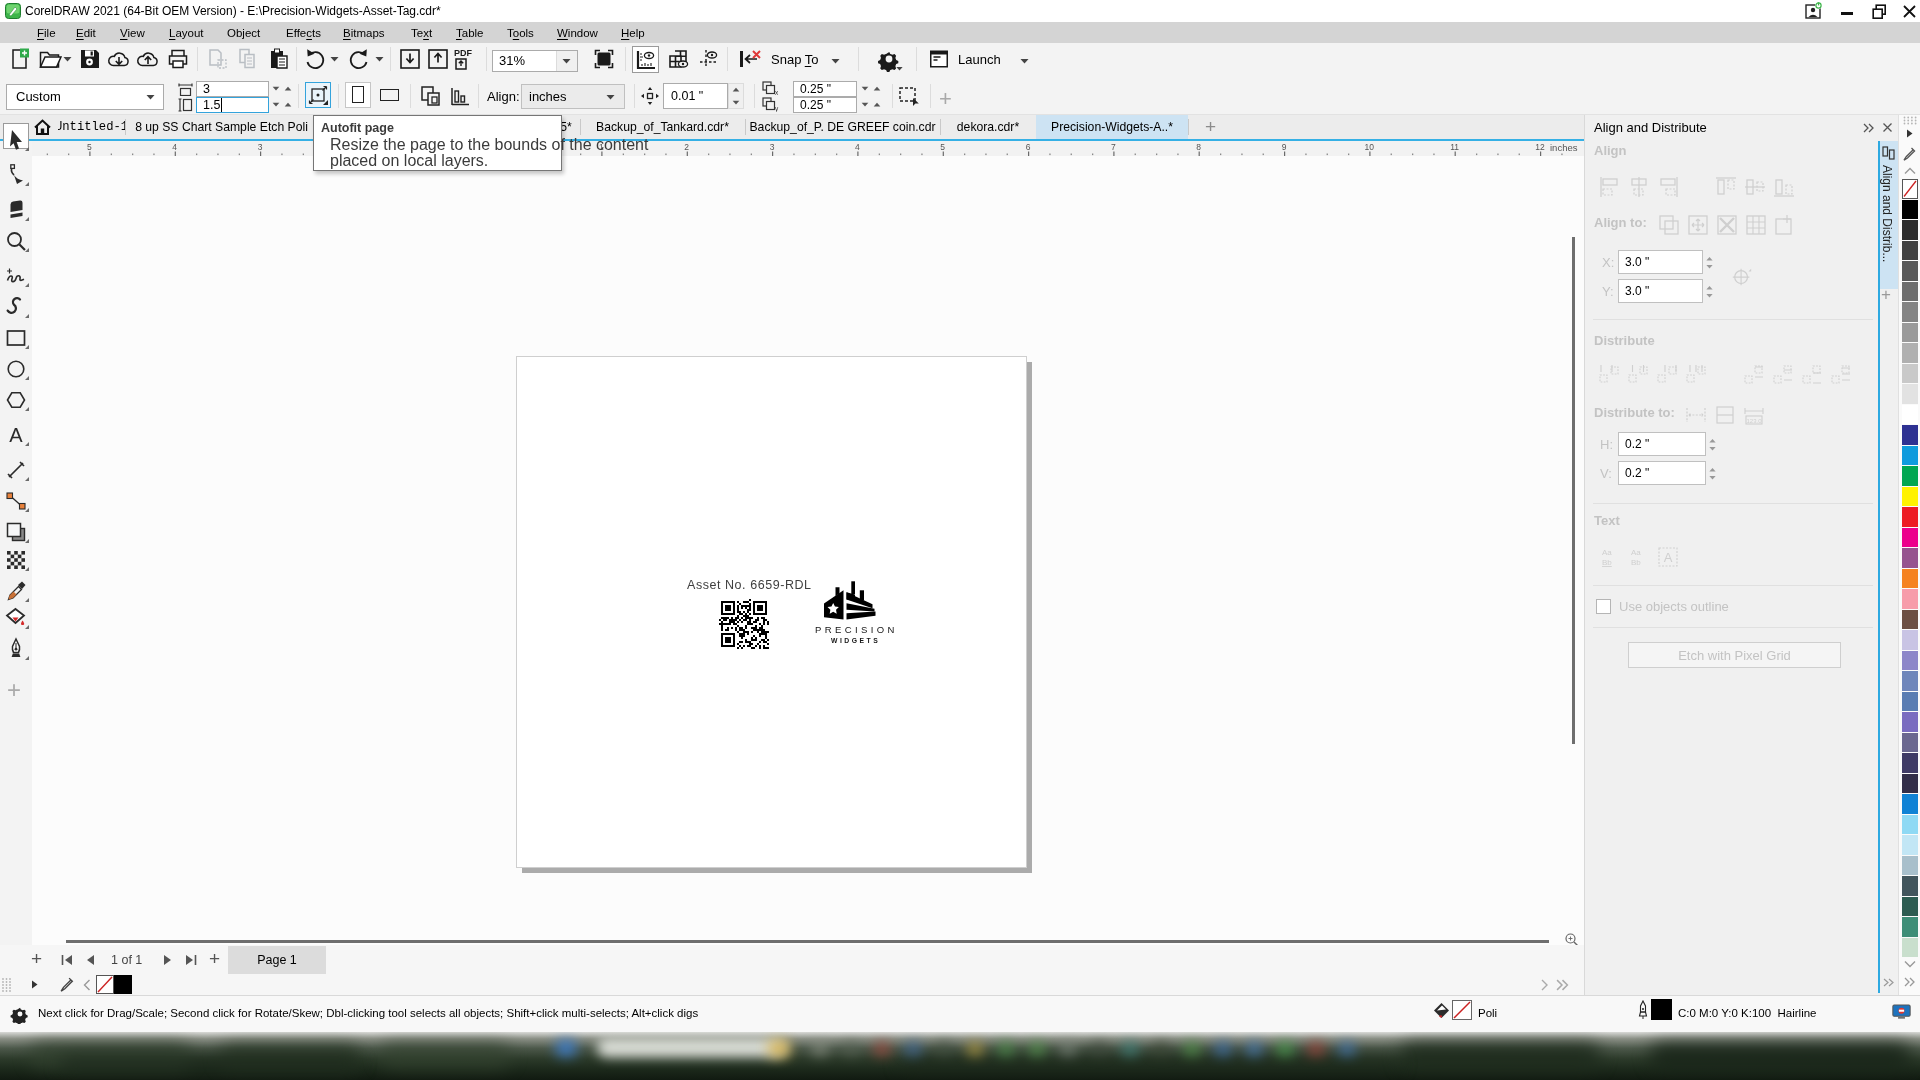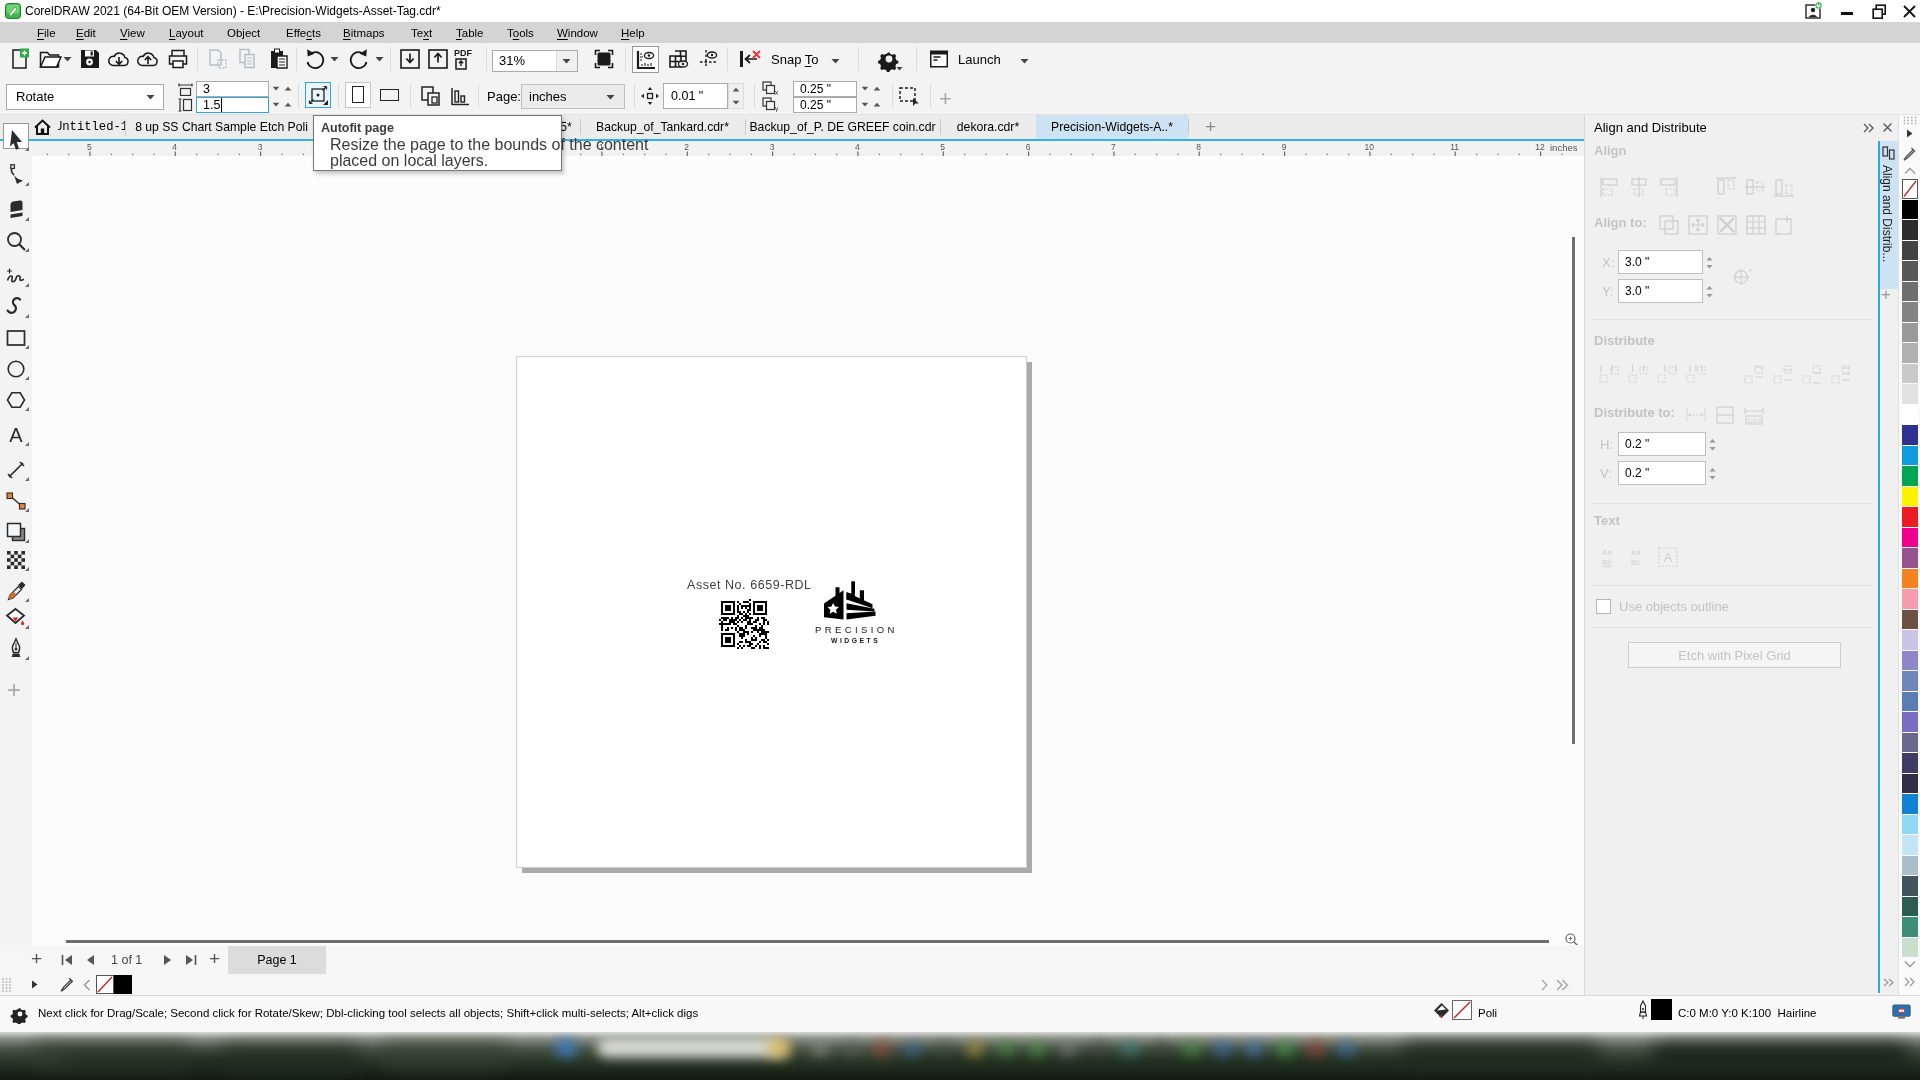--- a/index.html
+++ b/index.html
@@ -219,21 +219,21 @@
         <rect x="3.5" y="6.5" width="15" height="11.5" fill="#fff"></rect>
         <path d="M5.5 9 h7 M5.5 12 h4" stroke="#1a1a1a" stroke-width="1.6"></path>
       </svg>
 <div class="abs" style="left:958px;top:9px;font-size:13px;color:#000">Launch</div>
 <svg class="icon" style="left:1020px;top:15px" width="9" height="6" viewBox="0 0 9 6">
         <path d="M0.5 1 L4.5 5.5 L8.5 1 z" fill="#444"></path>
       </svg>
 </div>
 <div class="abs" id="propbar">
 <div class="abs" style="left:6px;top:6px;width:158px;height:26px;background:#fff;border:1px solid #ababab"></div>
-<div class="abs" style="left:16px;top:11px;font-size:13px;color:#000">Rotate</div>
+<div class="abs" style="left:16px;top:11px;font-size:13px;color:#000">Custom</div>
 <svg class="icon" style="left:146px;top:16px" width="9" height="6" viewBox="0 0 9 6">
         <path d="M0.5 1 L4.5 5.5 L8.5 1 z" fill="#444"></path>
       </svg>
 <svg class="icon" style="left:178px;top:5px" width="15" height="13" viewBox="0 0 15 13">
         <path d="M1 2 h13 M1 0.5 v3 M14 0.5 v3" stroke="#333" stroke-width="1.2" fill="none"></path>
         <rect x="2.5" y="5.5" width="10" height="7" fill="none" stroke="#333" stroke-width="1.2"></rect>
       </svg>
 <svg class="icon" style="left:178px;top:20px" width="15" height="14" viewBox="0 0 15 14">
         <path d="M2 1 v12 M0.5 1 h3 M0.5 13 h3" stroke="#333" stroke-width="1.2" fill="none"></path>
         <rect x="5.5" y="1.5" width="8" height="11" fill="none" stroke="#333" stroke-width="1.2"></rect>
@@ -269,21 +269,21 @@
         <rect x="3" y="3" width="11" height="13" fill="none" stroke="#222" stroke-width="1.5"></rect>
         <rect x="9" y="9" width="11" height="12" fill="#f3f3f3" stroke="#222" stroke-width="1.5"></rect>
         <rect x="13" y="13" width="5" height="6" fill="none" stroke="#222" stroke-width="1.3"></rect>
       </svg>
 <svg class="icon" style="left:448px;top:6px" width="24" height="24" viewBox="0 0 24 24">
         <path d="M4 4 v17 M4 20.5 h17" stroke="#222" stroke-width="1.5" fill="none"></path>
         <rect x="7" y="7" width="3.5" height="11" fill="none" stroke="#222" stroke-width="1.4"></rect>
         <rect x="13" y="12" width="3.5" height="6" fill="none" stroke="#222" stroke-width="1.4"></rect>
       </svg>
 <div class="vsep" style="left:478px;top:6px;height:24px"></div>
-<div class="abs" style="left:487px;top:11px;font-size:13px;color:#000">Page:</div>
+<div class="abs" style="left:487px;top:11px;font-size:13px;color:#000">Align:</div>
 <div class="abs" style="left:521px;top:6px;width:104px;height:25px;background:#ebebeb;border:1px solid #c0c0c0"></div>
 <div class="abs" style="left:529px;top:11px;font-size:13px;color:#000">inches</div>
 <svg class="icon" style="left:606px;top:16px" width="9" height="6" viewBox="0 0 9 6">
         <path d="M0.5 1 L4.5 5.5 L8.5 1 z" fill="#444"></path>
       </svg>
 <div class="vsep" style="left:634px;top:6px;height:24px"></div>
 <svg class="icon" style="left:640px;top:8px" width="20" height="20" viewBox="0 0 20 20">
         <rect x="7.5" y="7.5" width="5" height="5" fill="none" stroke="#222" stroke-width="1.3"></rect>
         <path d="M10 1 l2.2 3 h-4.4 z M10 19 l2.2 -3 h-4.4 z M1 10 l3 -2.2 v4.4 z M19 10 l-3 -2.2 v4.4 z" fill="#222"></path>
       </svg>

